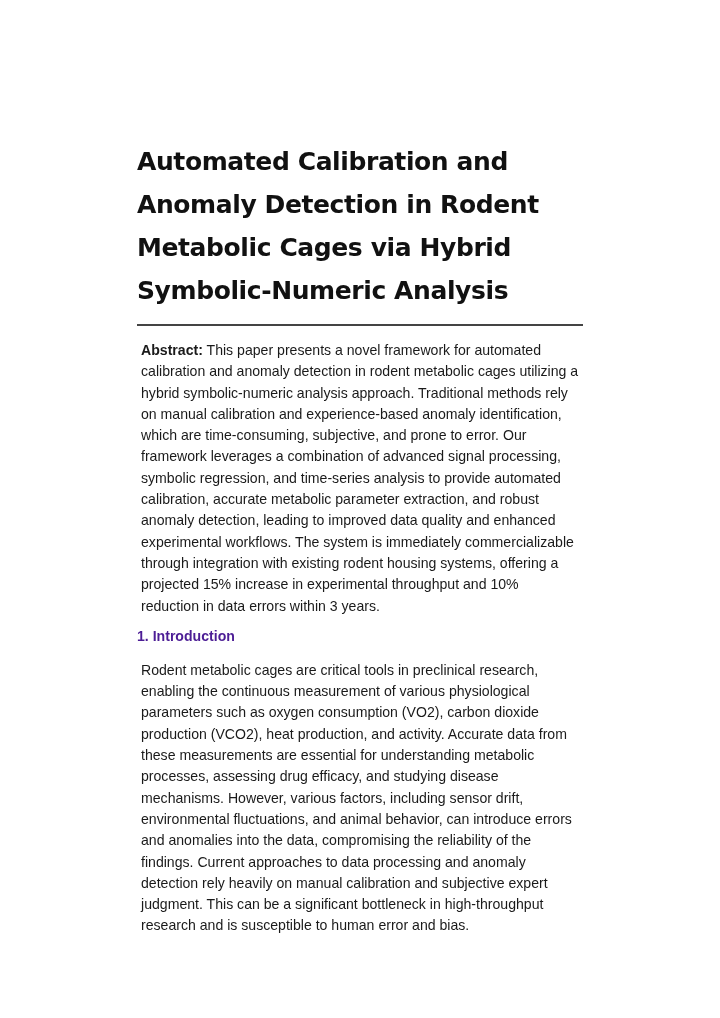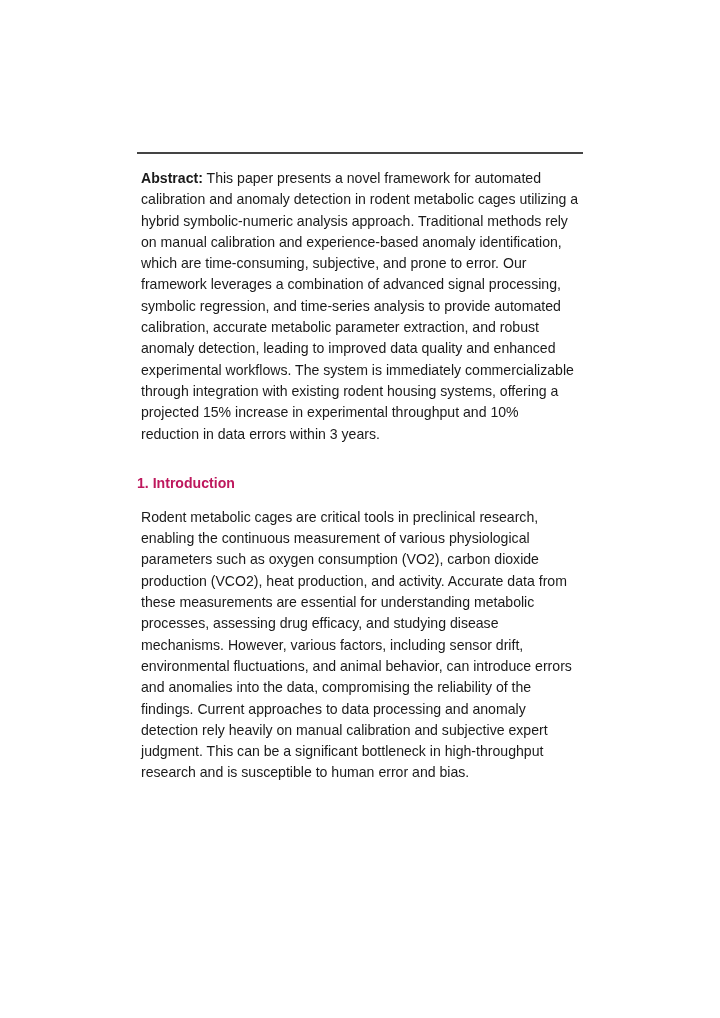--- a/index.html
+++ b/index.html
@@ -44,27 +44,28 @@
       color: #1a1a1a;
     }
     .abstract-label {
       font-weight: bold;
     }
     .section-heading {
       font-family: "Liberation Sans", sans-serif;
       font-weight: bold;
       font-size: 14.1px;
       line-height: 21px;
-      margin: 28px 0 13px 0;
-      color: #be185d;
+      margin: 9px 0 13px 0;
+      color: #4c1d95;
     }
   </style>
 </head>
 <body>
 
 <div class="page">
+  <h1 class="title">Automated Calibration and Anomaly Detection in Rodent Metabolic Cages via Hybrid Symbolic-Numeric Analysis</h1>
   <div class="rule"></div>
 
   <p class="para"><span class="abstract-label">Abstract:</span><span> This paper presents a novel framework for automated calibration and anomaly detection in rodent metabolic cages utilizing a hybrid symbolic-numeric analysis approach. Traditional methods rely on manual calibration and experience-based anomaly identification, which are time-consuming, subjective, and prone to error. Our framework leverages a combination of advanced signal processing, symbolic regression, and time-series analysis to provide automated calibration, accurate metabolic parameter extraction, and robust anomaly detection, leading to improved data quality and enhanced experimental workflows. The system is immediately commercializable through integration with existing rodent housing systems, offering a projected 15% increase in experimental throughput and 10% reduction in data errors within 3 years.</span></p>
 
   <h2 class="section-heading">1. Introduction</h2>
   <p class="para">Rodent metabolic cages are critical tools in preclinical research, enabling the continuous measurement of various physiological parameters such as oxygen consumption (VO2), carbon dioxide production (VCO2), heat production, and activity. Accurate data from these measurements are essential for understanding metabolic processes, assessing drug efficacy, and studying disease mechanisms. However, various factors, including sensor drift, environmental fluctuations, and animal behavior, can introduce errors and anomalies into the data, compromising the reliability of the findings. Current approaches to data processing and anomaly detection rely heavily on manual calibration and subjective expert judgment. This can be a significant bottleneck in high-throughput research and is susceptible to human error and bias.</p>
 </div>
 
 </body></html>

